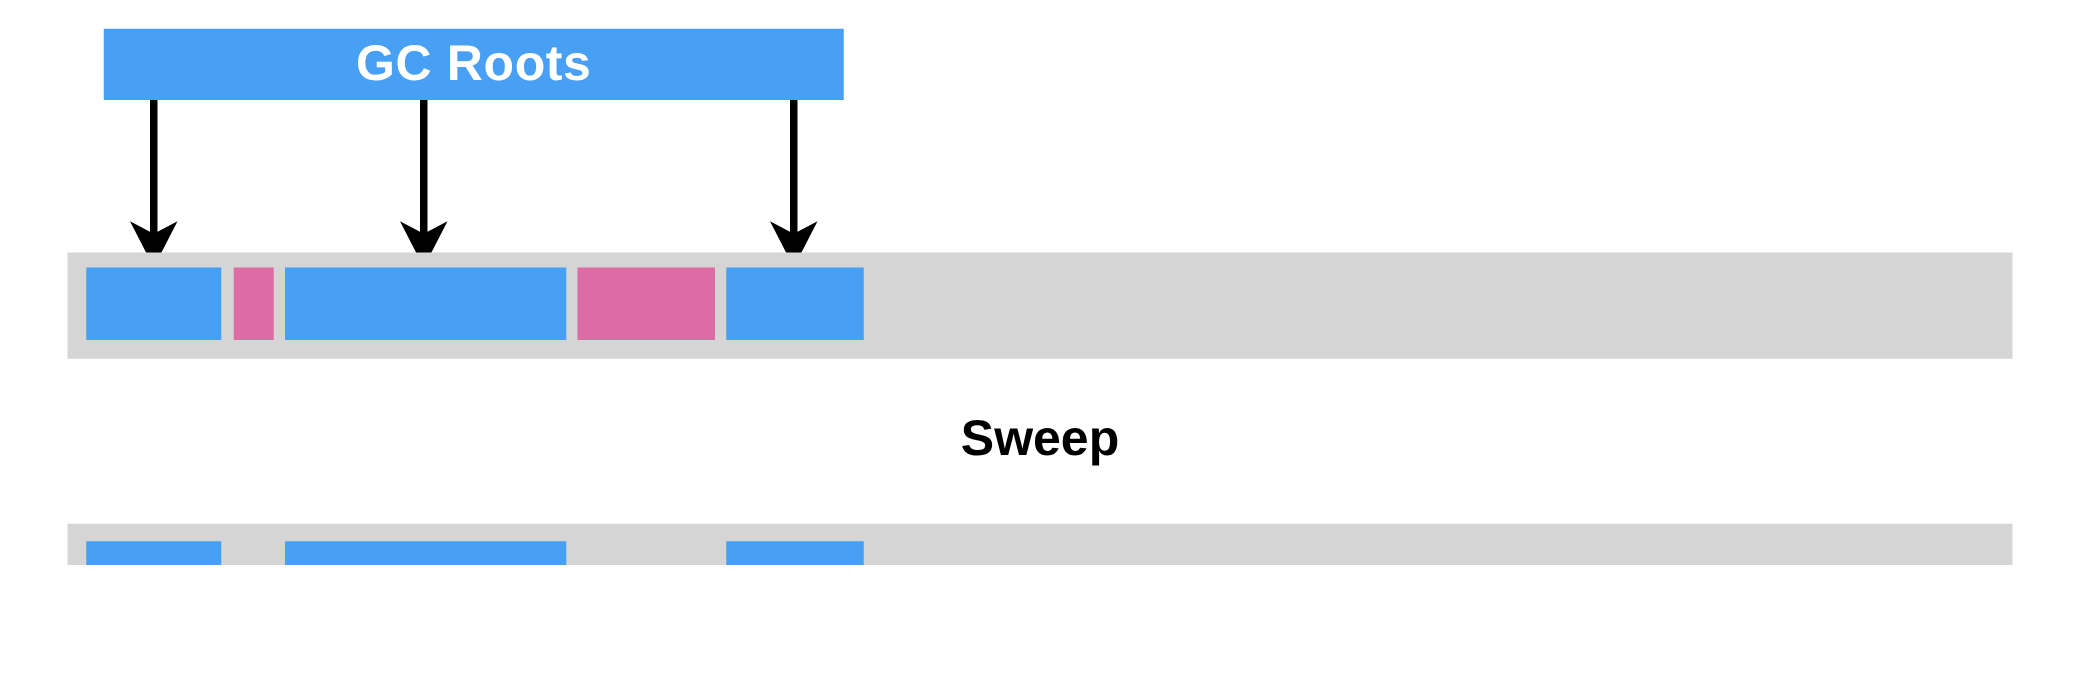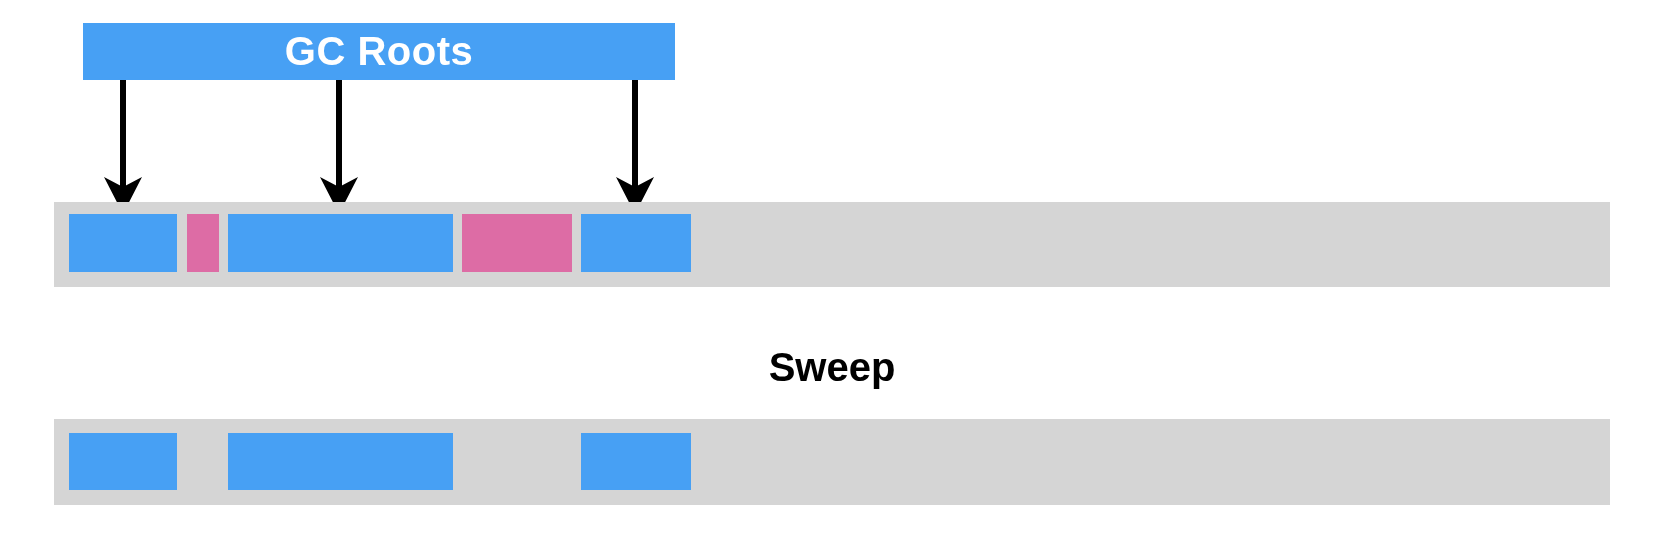--- a/index.html
+++ b/index.html
@@ -1,19 +1,19 @@
 <!DOCTYPE html>
 <html style="--c-bg: #FFFFFF; --c-roots-bg: #47A0F4; --c-roots-text: #FFFFFF; --c-live: #47A0F4; --c-garbage: #DD6CA5; --c-bar: #D5D5D5; --c-arrow: #000000; --c-phase-text: #000000;"><head>
 <meta charset="utf-8">
 <style>
   html, body { margin: 0; padding: 0; background: #ffffff; }
   .canvas {
     position: relative;
     width: 1668px;
-    height: 540px;
+    height: 452px;
     background: var(--c-bg, #ffffff);
     overflow: hidden;
     font-family: "Liberation Sans", sans-serif;
   }
   .roots-box {
     position: absolute;
     display: flex;
     align-items: center;
     justify-content: center;
     background: var(--c-roots-bg, #47A0F4);
@@ -67,21 +67,21 @@
     </div>
 
   <div class="heap-bar" id="bar-before" style="left: 54px; top: 202px; width: 1556px; height: 85px;">
       <div class="block live" style="left: 15px; top: 12px; width: 108px; height: 58px;"></div>
       <div class="block garbage" style="left: 133px; top: 12px; width: 32px; height: 58px;"></div>
       <div class="block live" style="left: 174px; top: 12px; width: 225px; height: 58px;"></div>
       <div class="block garbage" style="left: 408px; top: 12px; width: 110px; height: 58px;"></div>
       <div class="block live" style="left: 527px; top: 12px; width: 110px; height: 58px;"></div>
     </div>
 
-  <div class="phase-label" id="phase-label" style="left: 54px; width: 1556px; top: 329px; margin-top: 16px;">
+  <div class="phase-label" id="phase-label" style="left: 54px; width: 1556px; top: 329px;">
     <span>Sweep</span>
   </div>
 
   <div class="heap-bar" id="bar-after" style="left: 54px; top: 419px; width: 1556px; height: 86px;">
       <div class="block live" style="left: 15px; top: 14px; width: 108px; height: 57px;"></div>
       <div class="block live" style="left: 174px; top: 14px; width: 225px; height: 57px;"></div>
       <div class="block live" style="left: 527px; top: 14px; width: 110px; height: 57px;"></div>
     </div>
 
 </div>

